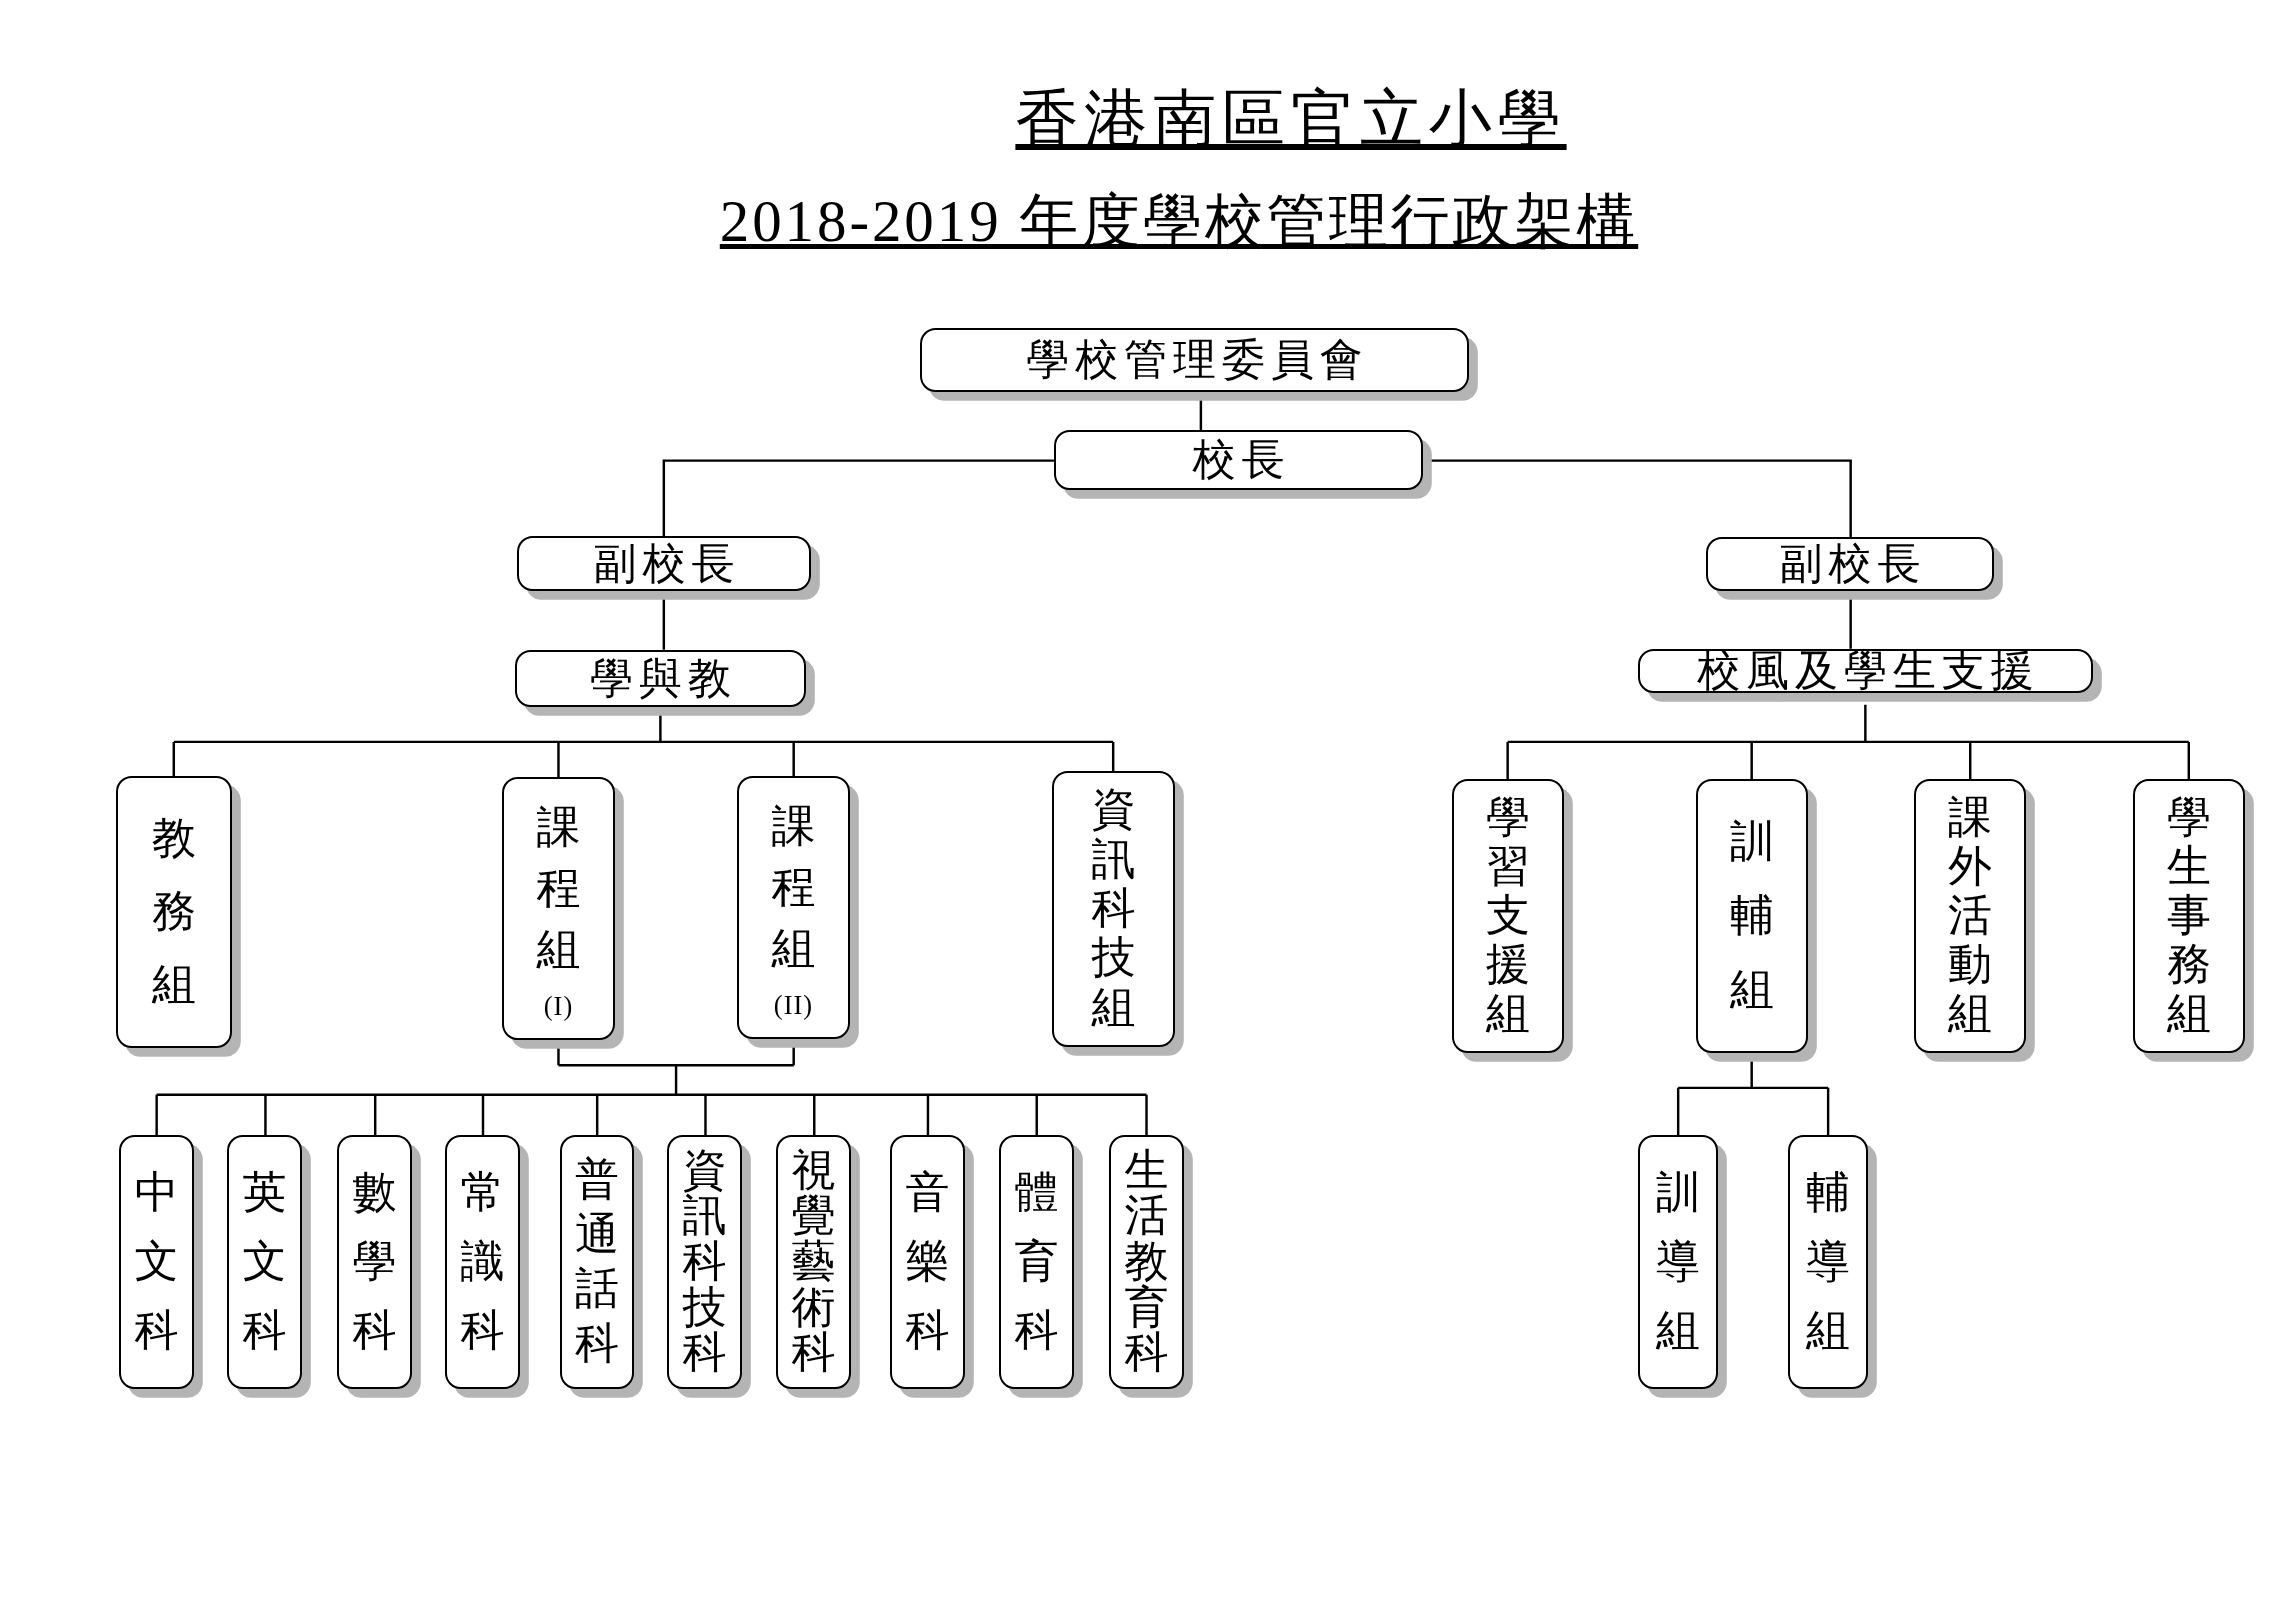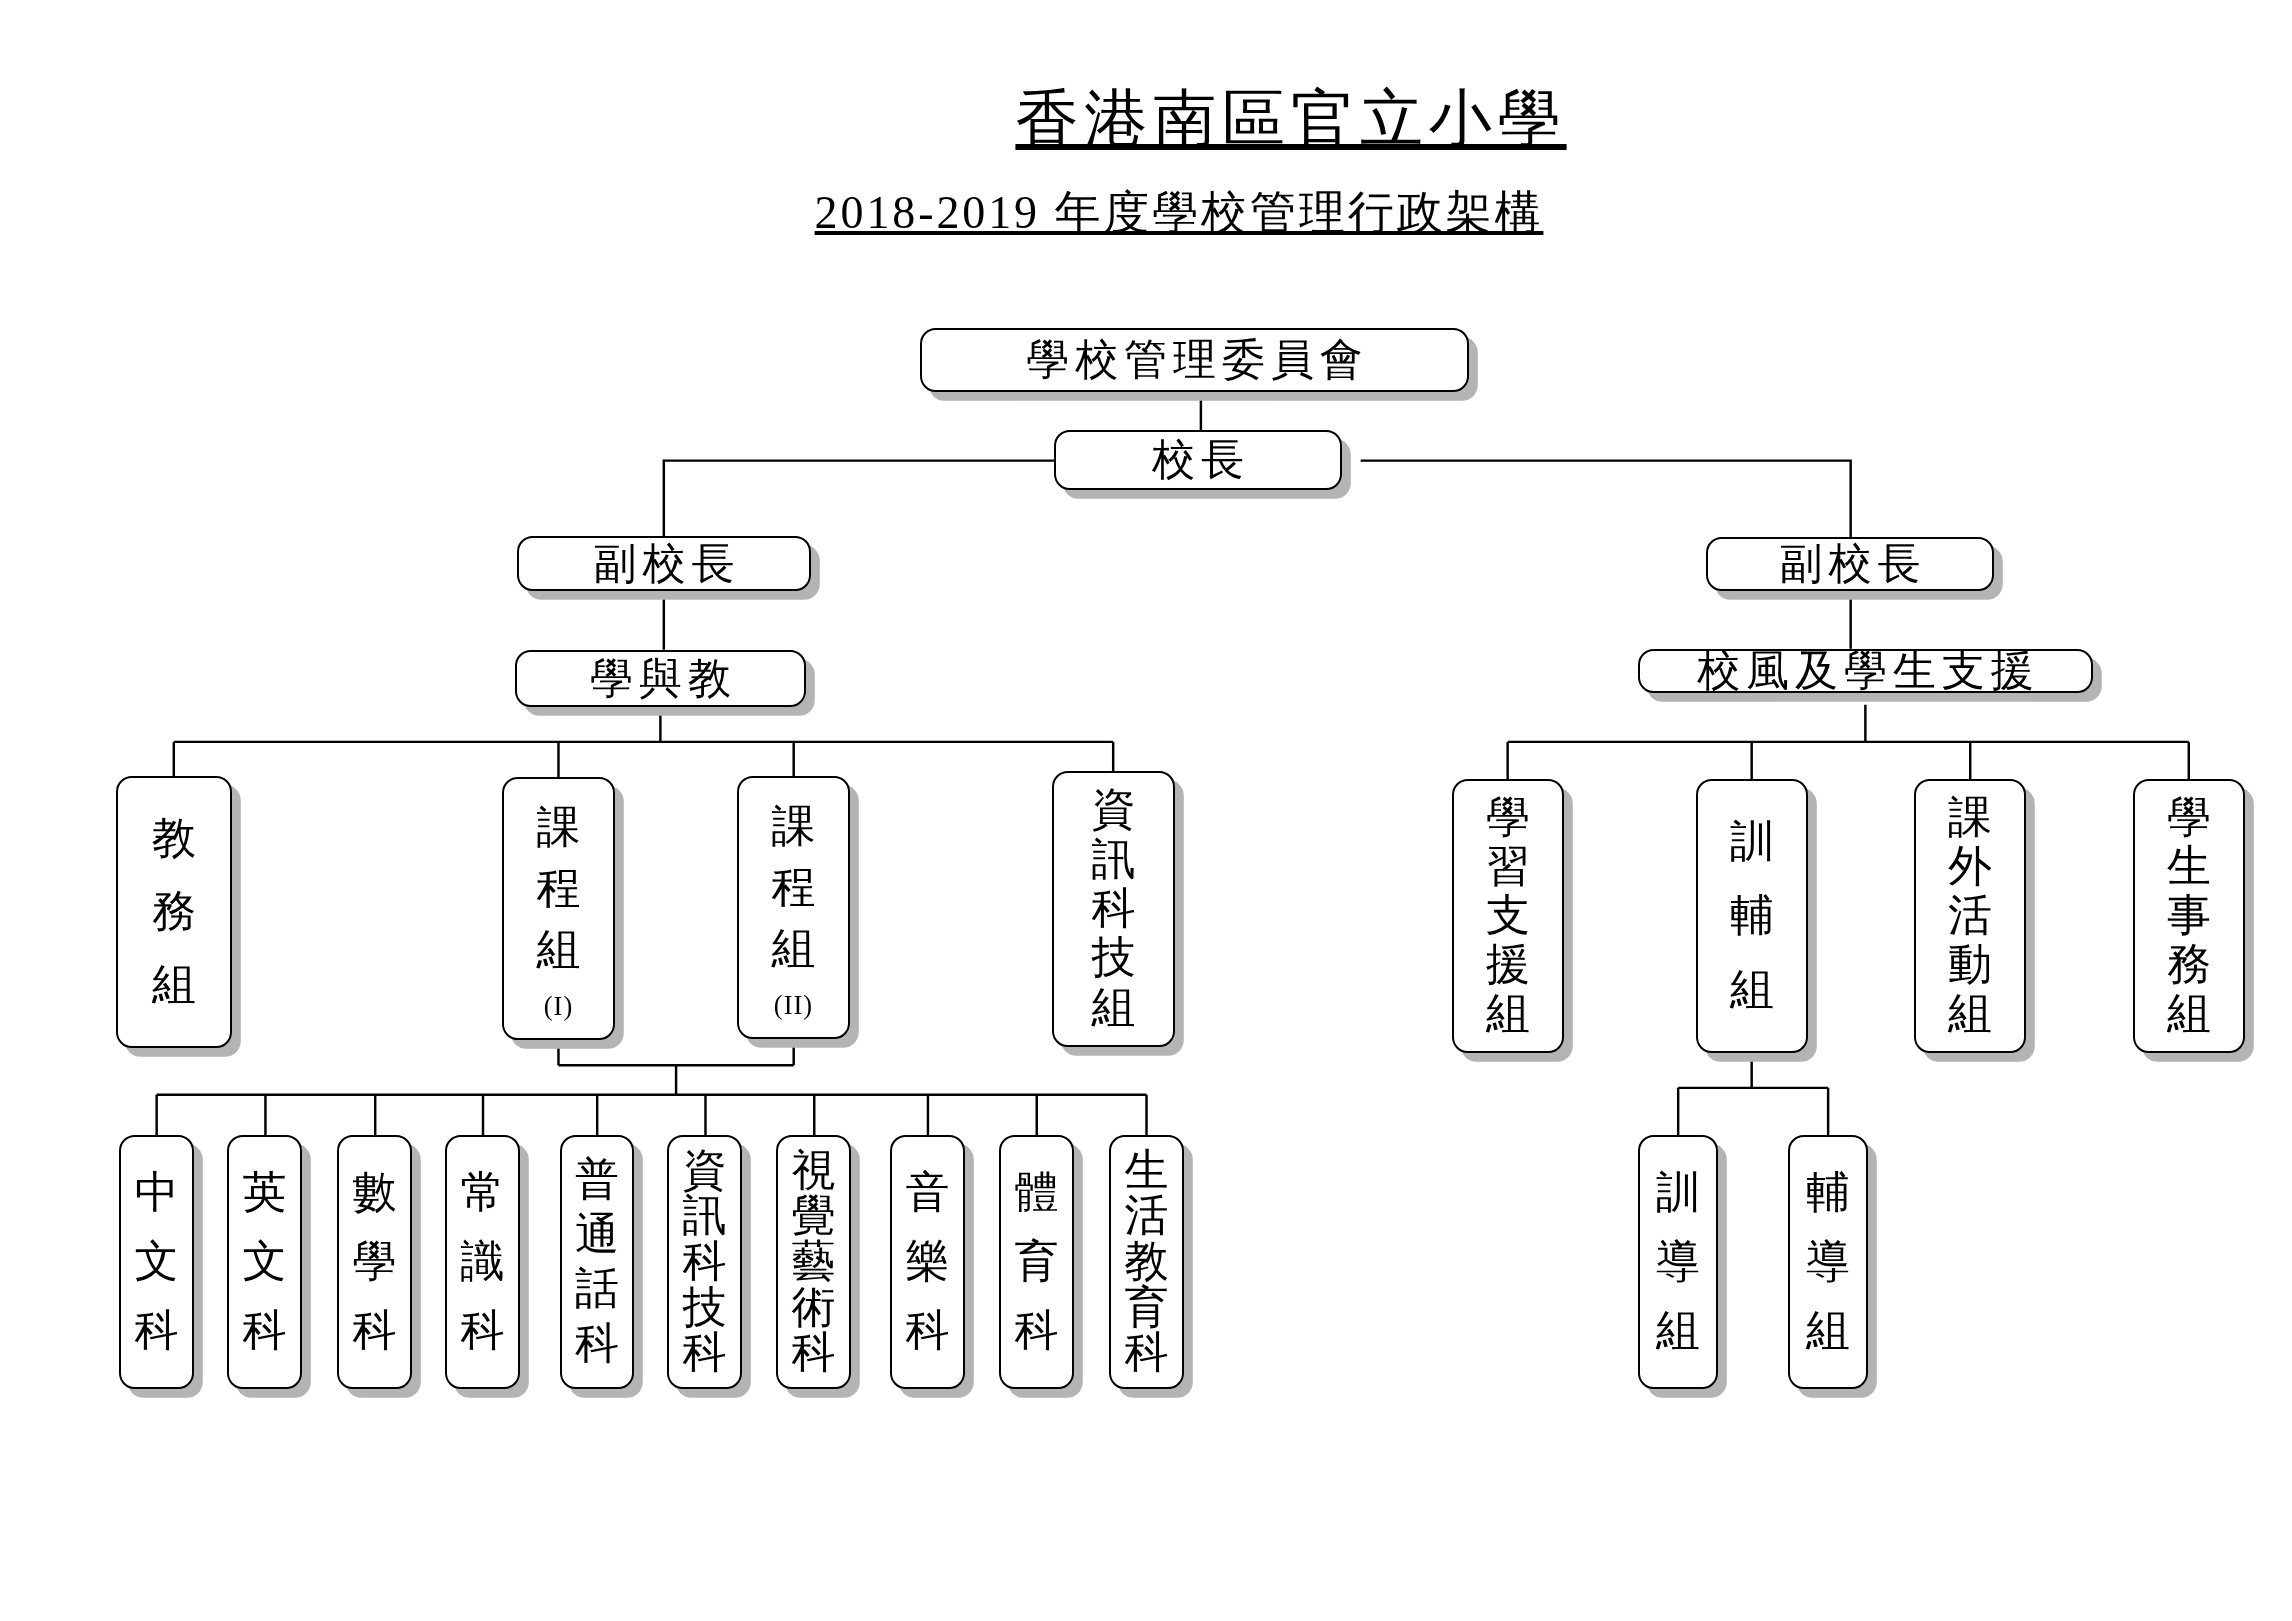--- a/index.html
+++ b/index.html
@@ -16,21 +16,21 @@
     background:#ffffff; overflow:hidden;
   }
   .page-title {
     position:absolute;
     transform:translateX(-50%);
     white-space:nowrap;
     color:#000;
     text-decoration:underline;
   }
   #doc-title { font-size:63px; letter-spacing:5.9px; top:76px; left:1291px; }
-  #doc-subtitle { font-size:46px; letter-spacing:2.9px; top:182px; left:1179px; }
+  #doc-subtitle { font-size:59px; letter-spacing:2.9px; top:182px; left:1179px; }
   .box {
     position:absolute;
     background:#ffffff;
     border:2.9px solid #000;
     border-radius:15.7px;
     box-shadow:8.8px 8.8px 0 #b4b4b4;
     display:flex;
     align-items:center;
     justify-content:center;
   }
@@ -89,21 +89,21 @@
              M1538 757 V795 M1787 757 V795 M2010 757 V795 M2233 757 V795
              M1787 1075 V1110
              M1712 1110 H1865
              M1712 1110 V1158 M1865 1110 V1158" stroke="#000000" stroke-width="2.5" fill="none"></path>
   </svg>
 
   <div class="box" style="left:920px;top:328px;width:549px;height:64px;">
     <div class="h-label">學校管理委員會</div>
   </div>
 
-  <div class="box" style="left:1054px;top:430px;width:288px;height:60px;">
+  <div class="box" style="left:1054px;top:430px;width:369px;height:60px;">
     <div class="h-label">校長</div>
   </div>
 
   <div class="box" style="left:517px;top:536px;width:294px;height:55px;">
     <div class="h-label">副校長</div>
   </div>
   <div class="box" style="left:1706px;top:537px;width:288px;height:54px;">
     <div class="h-label">副校長</div>
   </div>
 

